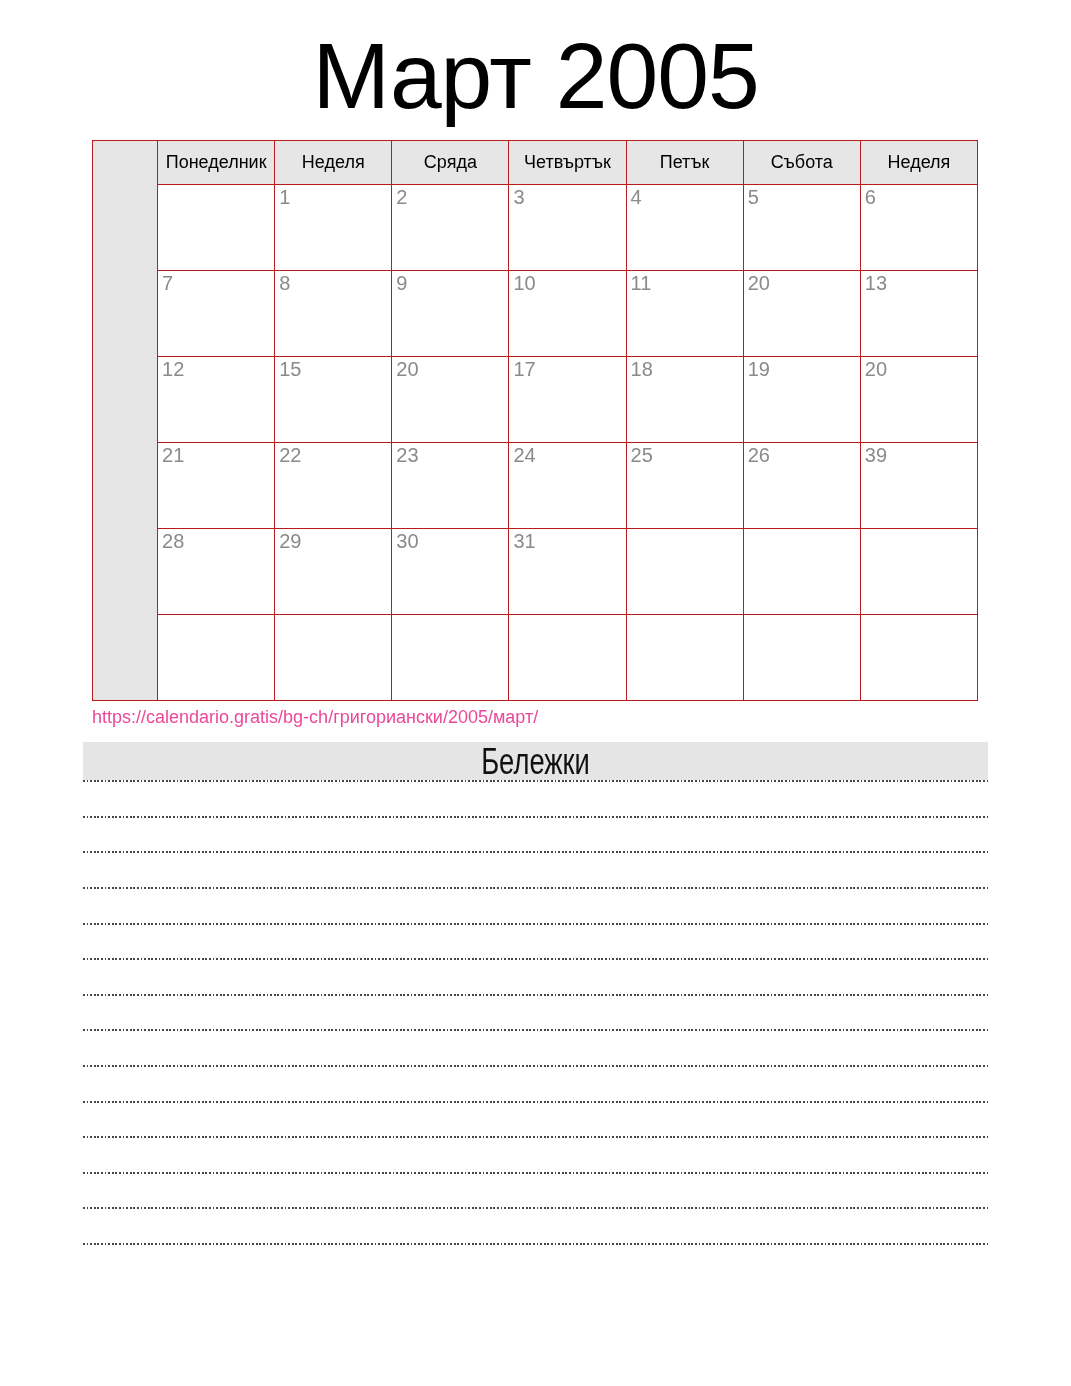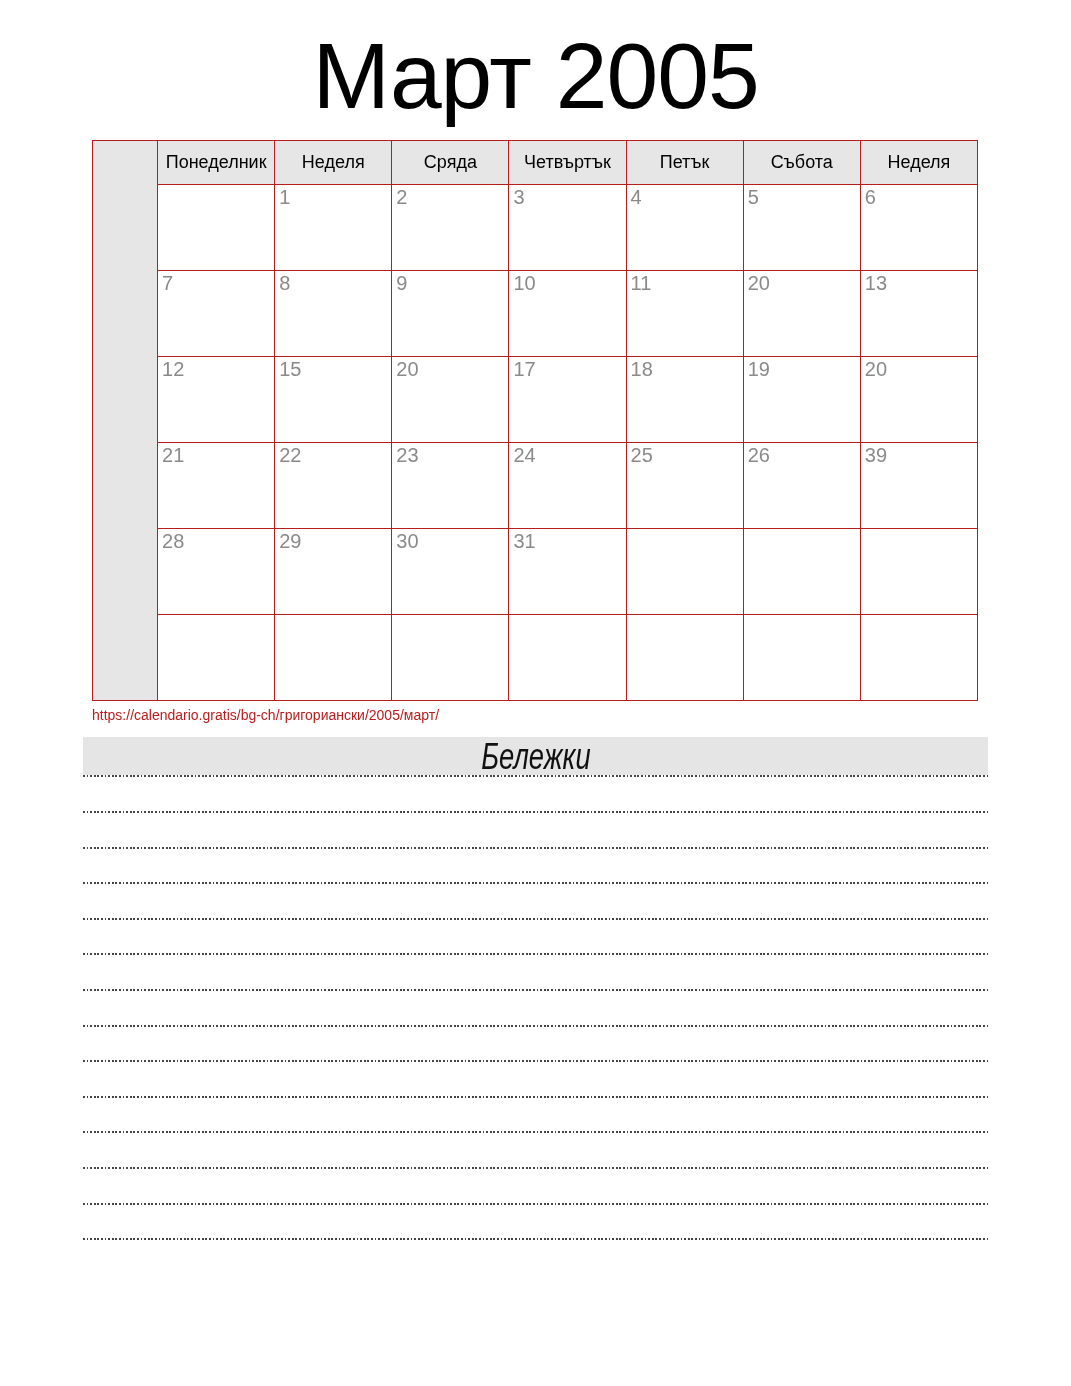--- a/index.html
+++ b/index.html
@@ -57,27 +57,26 @@
     height: 84px;
     vertical-align: top;
     text-align: left;
     padding: 1px 0 0 4px;
     font-size: 20px;
     color: #8a8a8a;
     background: #ffffff;
   }
   .source-url {
     margin: 6px 0 0 92px;
-    font-size: 14px;
+    font-size: 18px;
     line-height: 1.2;
-    color: #b91c1c;
+    color: #ec4899;
   }
   .notes {
     margin: 14px 83px 0 83px; 
-    font-style: italic;
   }
   .notes-header {
     position: relative;
     height: 38px;
     background: #e5e5e5;
     display: flex;
     align-items: center;
     justify-content: center;
   }
   .notes-header::after {

